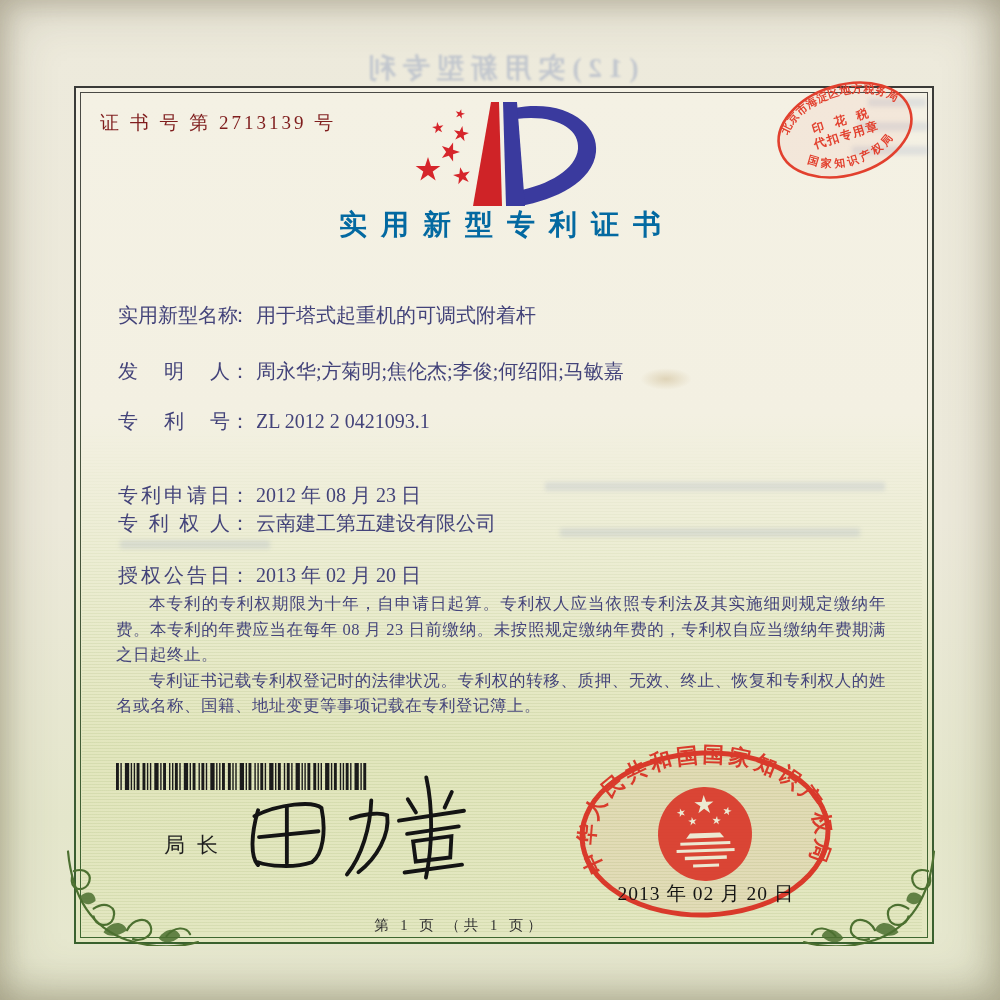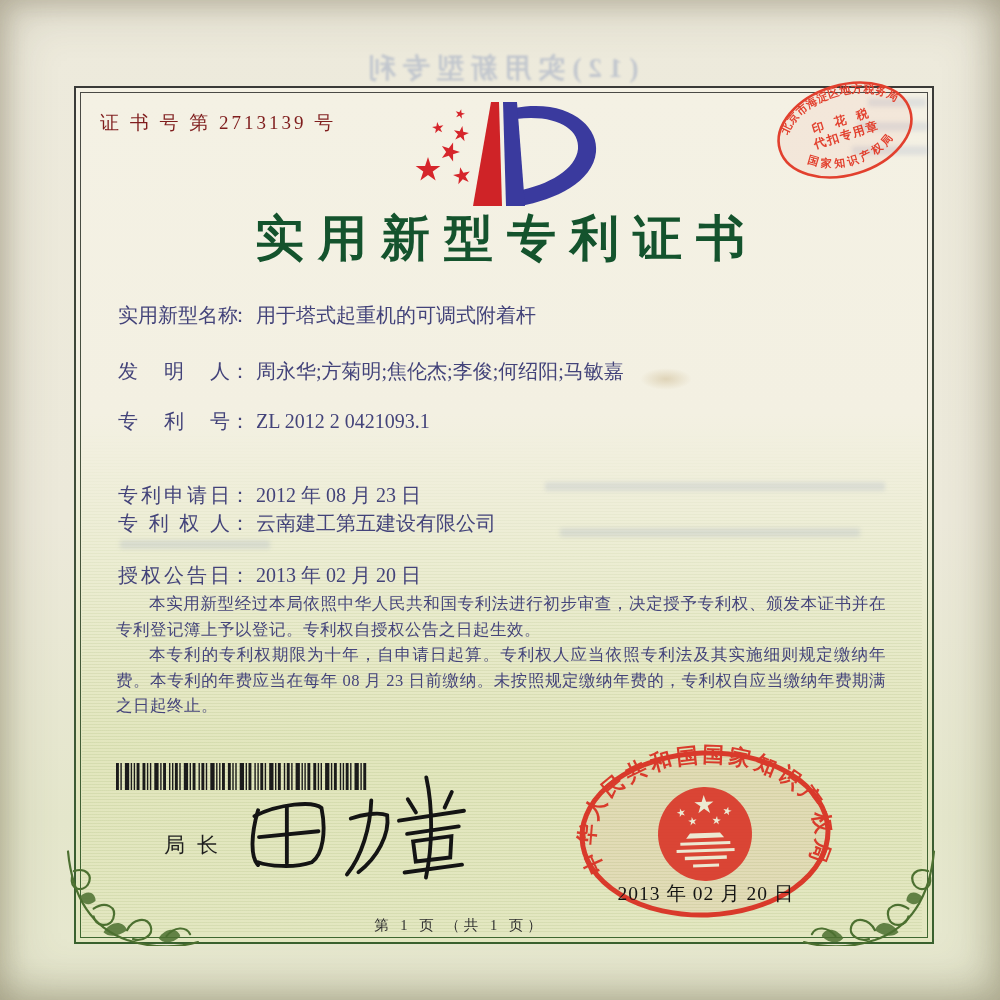--- a/index.html
+++ b/index.html
@@ -18,22 +18,22 @@
     mask-image:linear-gradient(to bottom,transparent 0,#000 45%);pointer-events:none;}
   
   .bleed-top{top:50px;left:50%;transform:translateX(-50%) scaleX(-1);
     font-size:27px;font-weight:bold;letter-spacing:7px;color:rgba(104,124,178,0.32);
     filter:blur(1px);white-space:nowrap;}
   .bleed-bar{background:rgba(118,138,184,0.16);filter:blur(2px);border-radius:2px;}
   .stain{left:640px;top:368px;width:52px;height:22px;border-radius:50%;
     background:radial-gradient(ellipse,rgba(176,146,86,0.30),rgba(176,146,86,0) 70%);}
   
   .cert-no{left:100px;top:110px;font-size:19px;color:#7f1d1d;letter-spacing:3px;white-space:nowrap;}
-  .title{left:0;top:206px;width:1000px;text-align:center;font-size:49px;font-weight:bold;
-    color:#14532d;letter-spacing:14px;text-indent:14px;white-space:nowrap;}
+  .title{left:0;top:206px;width:1000px;text-align:center;font-size:28px;font-weight:bold;
+    color:#0369a1;letter-spacing:14px;text-indent:14px;white-space:nowrap;}
   
   .field-row{position:absolute;left:118px;font-size:20px;color:#43437a;white-space:nowrap;}
   .flabel{display:inline-block;width:112px;text-align:justify;text-align-last:justify;vertical-align:bottom;}
   .fcolon{display:inline-block;margin-right:6px;}
   
   .paras{left:116px;top:591px;width:770px;color:#45457b;}
   .paras p{margin:0;font-size:16.5px;line-height:25.5px;text-indent:2em;text-align:justify;letter-spacing:0.5px;}
   
   .barcode{left:114px;top:763px;width:258px;height:27px;}
   .chief{left:164px;top:831px;font-size:21px;color:#1d1d1d;letter-spacing:12px;white-space:nowrap;}
@@ -145,22 +145,22 @@
   <span class="flabel">专利申请日</span><span class="fcolon">：</span><span>2012 年 08 月 23 日</span>
 </div>
 <div class="field-row" style="top:510px;">
   <span class="flabel">专利权人</span><span class="fcolon">：</span><span>云南建工第五建设有限公司</span>
 </div>
 <div class="field-row" style="top:562px;">
   <span class="flabel">授权公告日</span><span class="fcolon">：</span><span>2013 年 02 月 20 日</span>
 </div>
 
 <div class="abs paras">
-  <p>本实用新型经过本局依照中华人民共和国专利法进行初步审查，决定授予专利权、颁发本证书并在专利登记簿上予以登记。专利权自授权公告之日起生效。</p>
   <p>本专利的专利权期限为十年，自申请日起算。专利权人应当依照专利法及其实施细则规定缴纳年费。本专利的年费应当在每年 08 月 23 日前缴纳。未按照规定缴纳年费的，专利权自应当缴纳年费期满之日起终止。</p>
+  <p>专利证书记载专利权登记时的法律状况。专利权的转移、质押、无效、终止、恢复和专利权人的姓名或名称、国籍、地址变更等事项记载在专利登记簿上。</p>
 </div>
 
 <svg class="abs barcode" width="258" height="27" viewBox="0 0 258 27">
     <g id="barcode-bars" fill="#1b1b1b">
       <rect x="2.0" y="0" width="2.9" height="27"></rect>
       <rect x="6.4" y="0" width="1.4" height="27"></rect>
       <rect x="10.9" y="0" width="4.3" height="27"></rect>
       <rect x="16.7" y="0" width="1.4" height="27"></rect>
       <rect x="19.7" y="0" width="1.4" height="27"></rect>
       <rect x="22.6" y="0" width="2.9" height="27"></rect>

